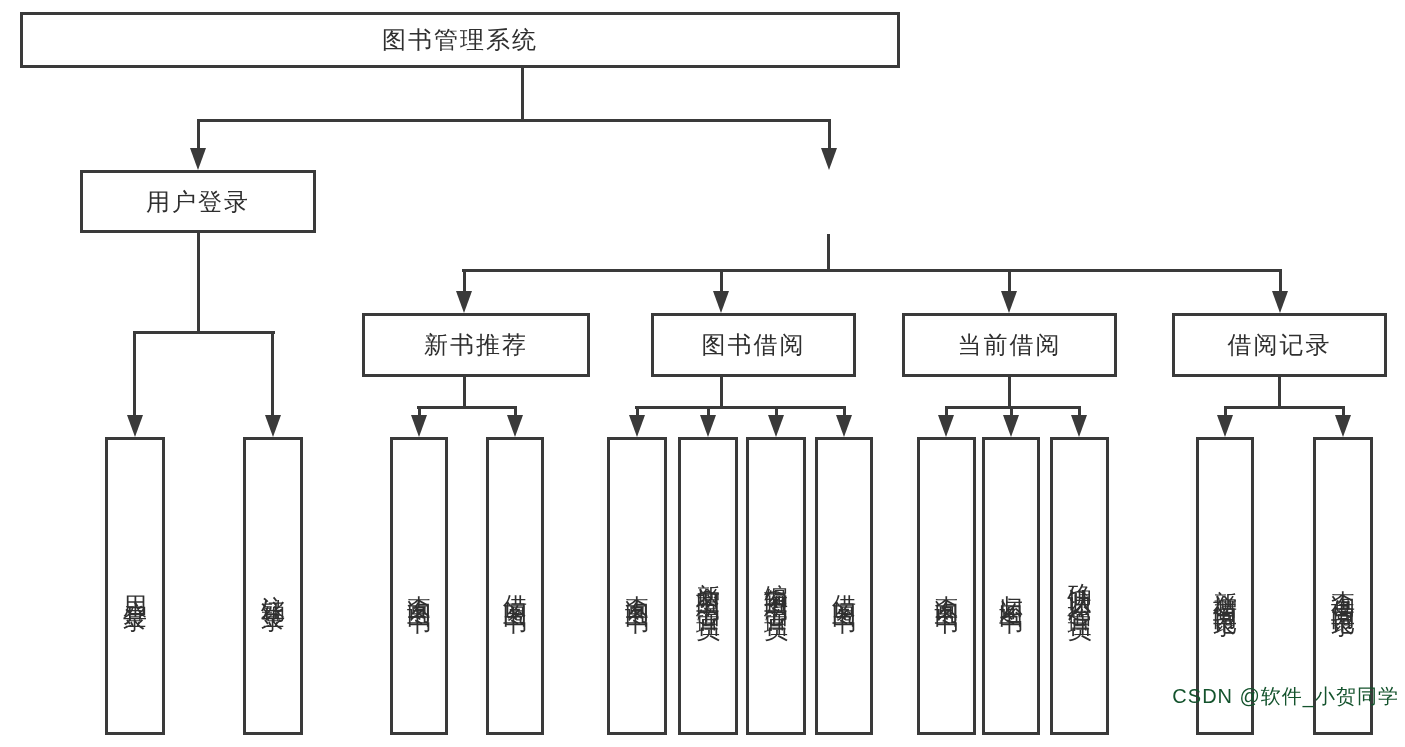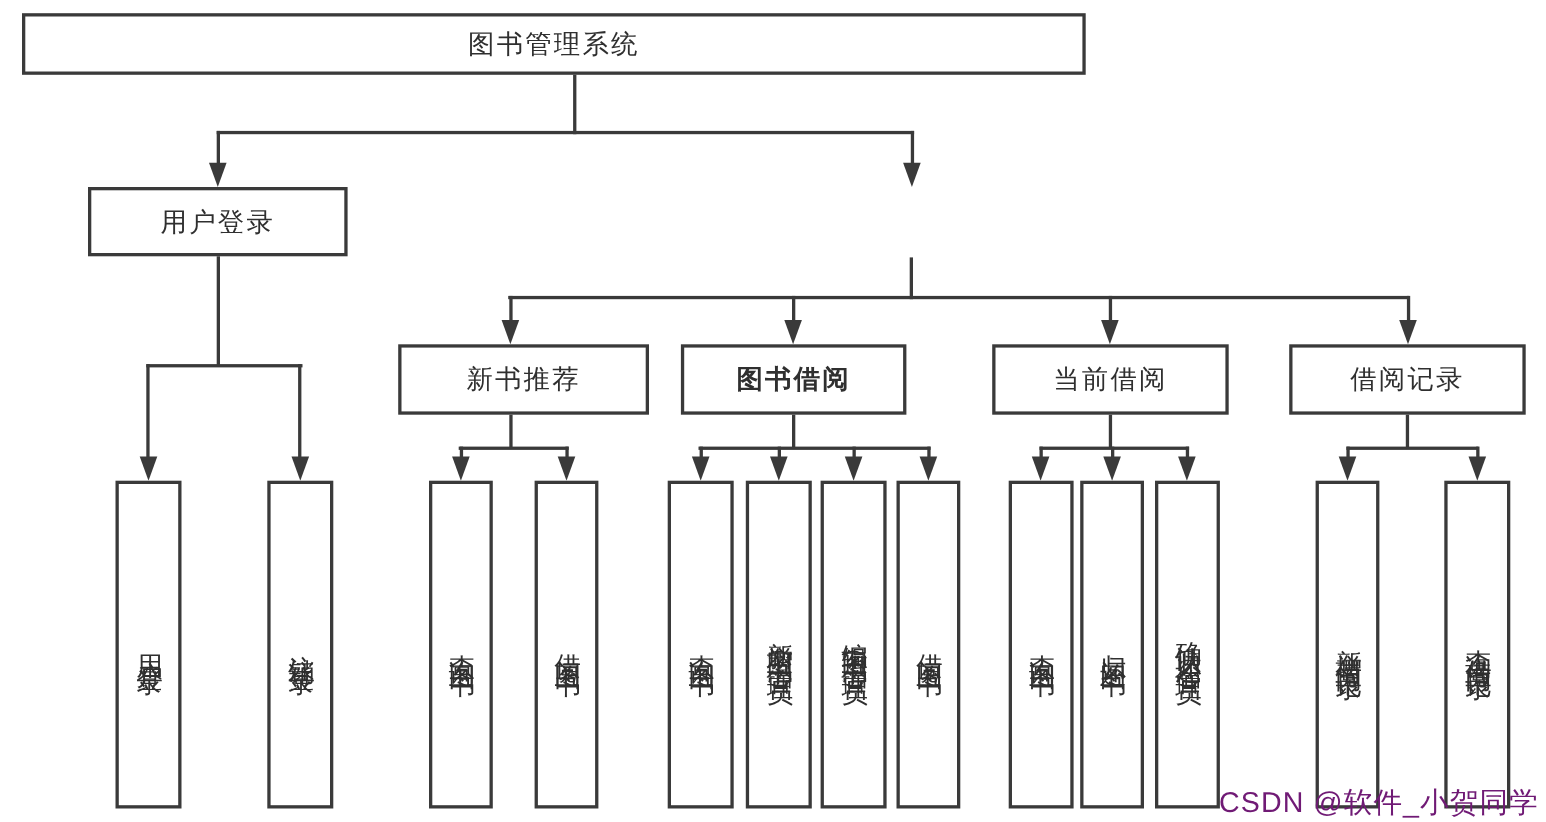--- a/index.html
+++ b/index.html
@@ -37,35 +37,35 @@
   }
   .arrow{
     position:absolute;
     width:0;height:0;
     border-left:8px solid transparent;
     border-right:8px solid transparent;
     border-top:22px solid #3a3a3a;
   }
   .wm{
     position:absolute;
-    top:712px;
+    top:683px;
     right:6px;
-    color:#701a75;
-    font-size:26px;
+    color:#14532d;
+    font-size:20px;
     letter-spacing:1px;
     white-space:nowrap;
     z-index:10;
   }
 </style>
 </head>
 <body>
 
 <div class="canvas">
 
-  <div class="box" style="left:20px;top:12px;width:967px;height:56px;">图书管理系统</div>
+  <div class="box" style="left:20px;top:12px;width:880px;height:56px;">图书管理系统</div>
 
   <div class="line" style="left:521px;top:68px;width:3px;height:54px;"></div>
   <div class="line" style="left:197px;top:119px;width:634px;height:3px;"></div>
   <div class="line" style="left:197px;top:119px;width:3px;height:31px;"></div>
   <div class="arrow" style="left:190px;top:148px;"></div>
   <div class="line" style="left:828px;top:119px;width:3px;height:31px;"></div>
   <div class="arrow" style="left:821px;top:148px;"></div>
 
   <div class="box" style="left:80px;top:170px;width:236px;height:63px;">用户登录</div>
 
@@ -81,21 +81,21 @@
   <div class="line" style="left:463px;top:269px;width:3px;height:24px;"></div>
   <div class="arrow" style="left:456px;top:291px;"></div>
   <div class="line" style="left:720px;top:269px;width:3px;height:24px;"></div>
   <div class="arrow" style="left:713px;top:291px;"></div>
   <div class="line" style="left:1008px;top:269px;width:3px;height:24px;"></div>
   <div class="arrow" style="left:1001px;top:291px;"></div>
   <div class="line" style="left:1279px;top:269px;width:3px;height:24px;"></div>
   <div class="arrow" style="left:1272px;top:291px;"></div>
 
   <div class="box" style="left:362px;top:313px;width:228px;height:64px;">新书推荐</div>
-  <div class="box" style="left:619px;top:313px;width:205px;height:64px;font-weight:bold;">图书借阅</div>
+  <div class="box" style="left:651px;top:313px;width:205px;height:64px;">图书借阅</div>
   <div class="box" style="left:1172px;top:313px;width:215px;height:64px;">借阅记录</div>
   <div class="box" style="left:902px;top:313px;width:215px;height:64px;">当前借阅</div>
 
   <div class="line" style="left:463px;top:377px;width:3px;height:31px;"></div>
   <div class="line" style="left:417px;top:406px;width:100px;height:3px;"></div>
   <div class="line" style="left:418px;top:406px;width:3px;height:12px;"></div>
   <div class="arrow" style="left:411px;top:415px;"></div>
   <div class="line" style="left:514px;top:406px;width:3px;height:12px;"></div>
   <div class="arrow" style="left:507px;top:415px;"></div>
 

